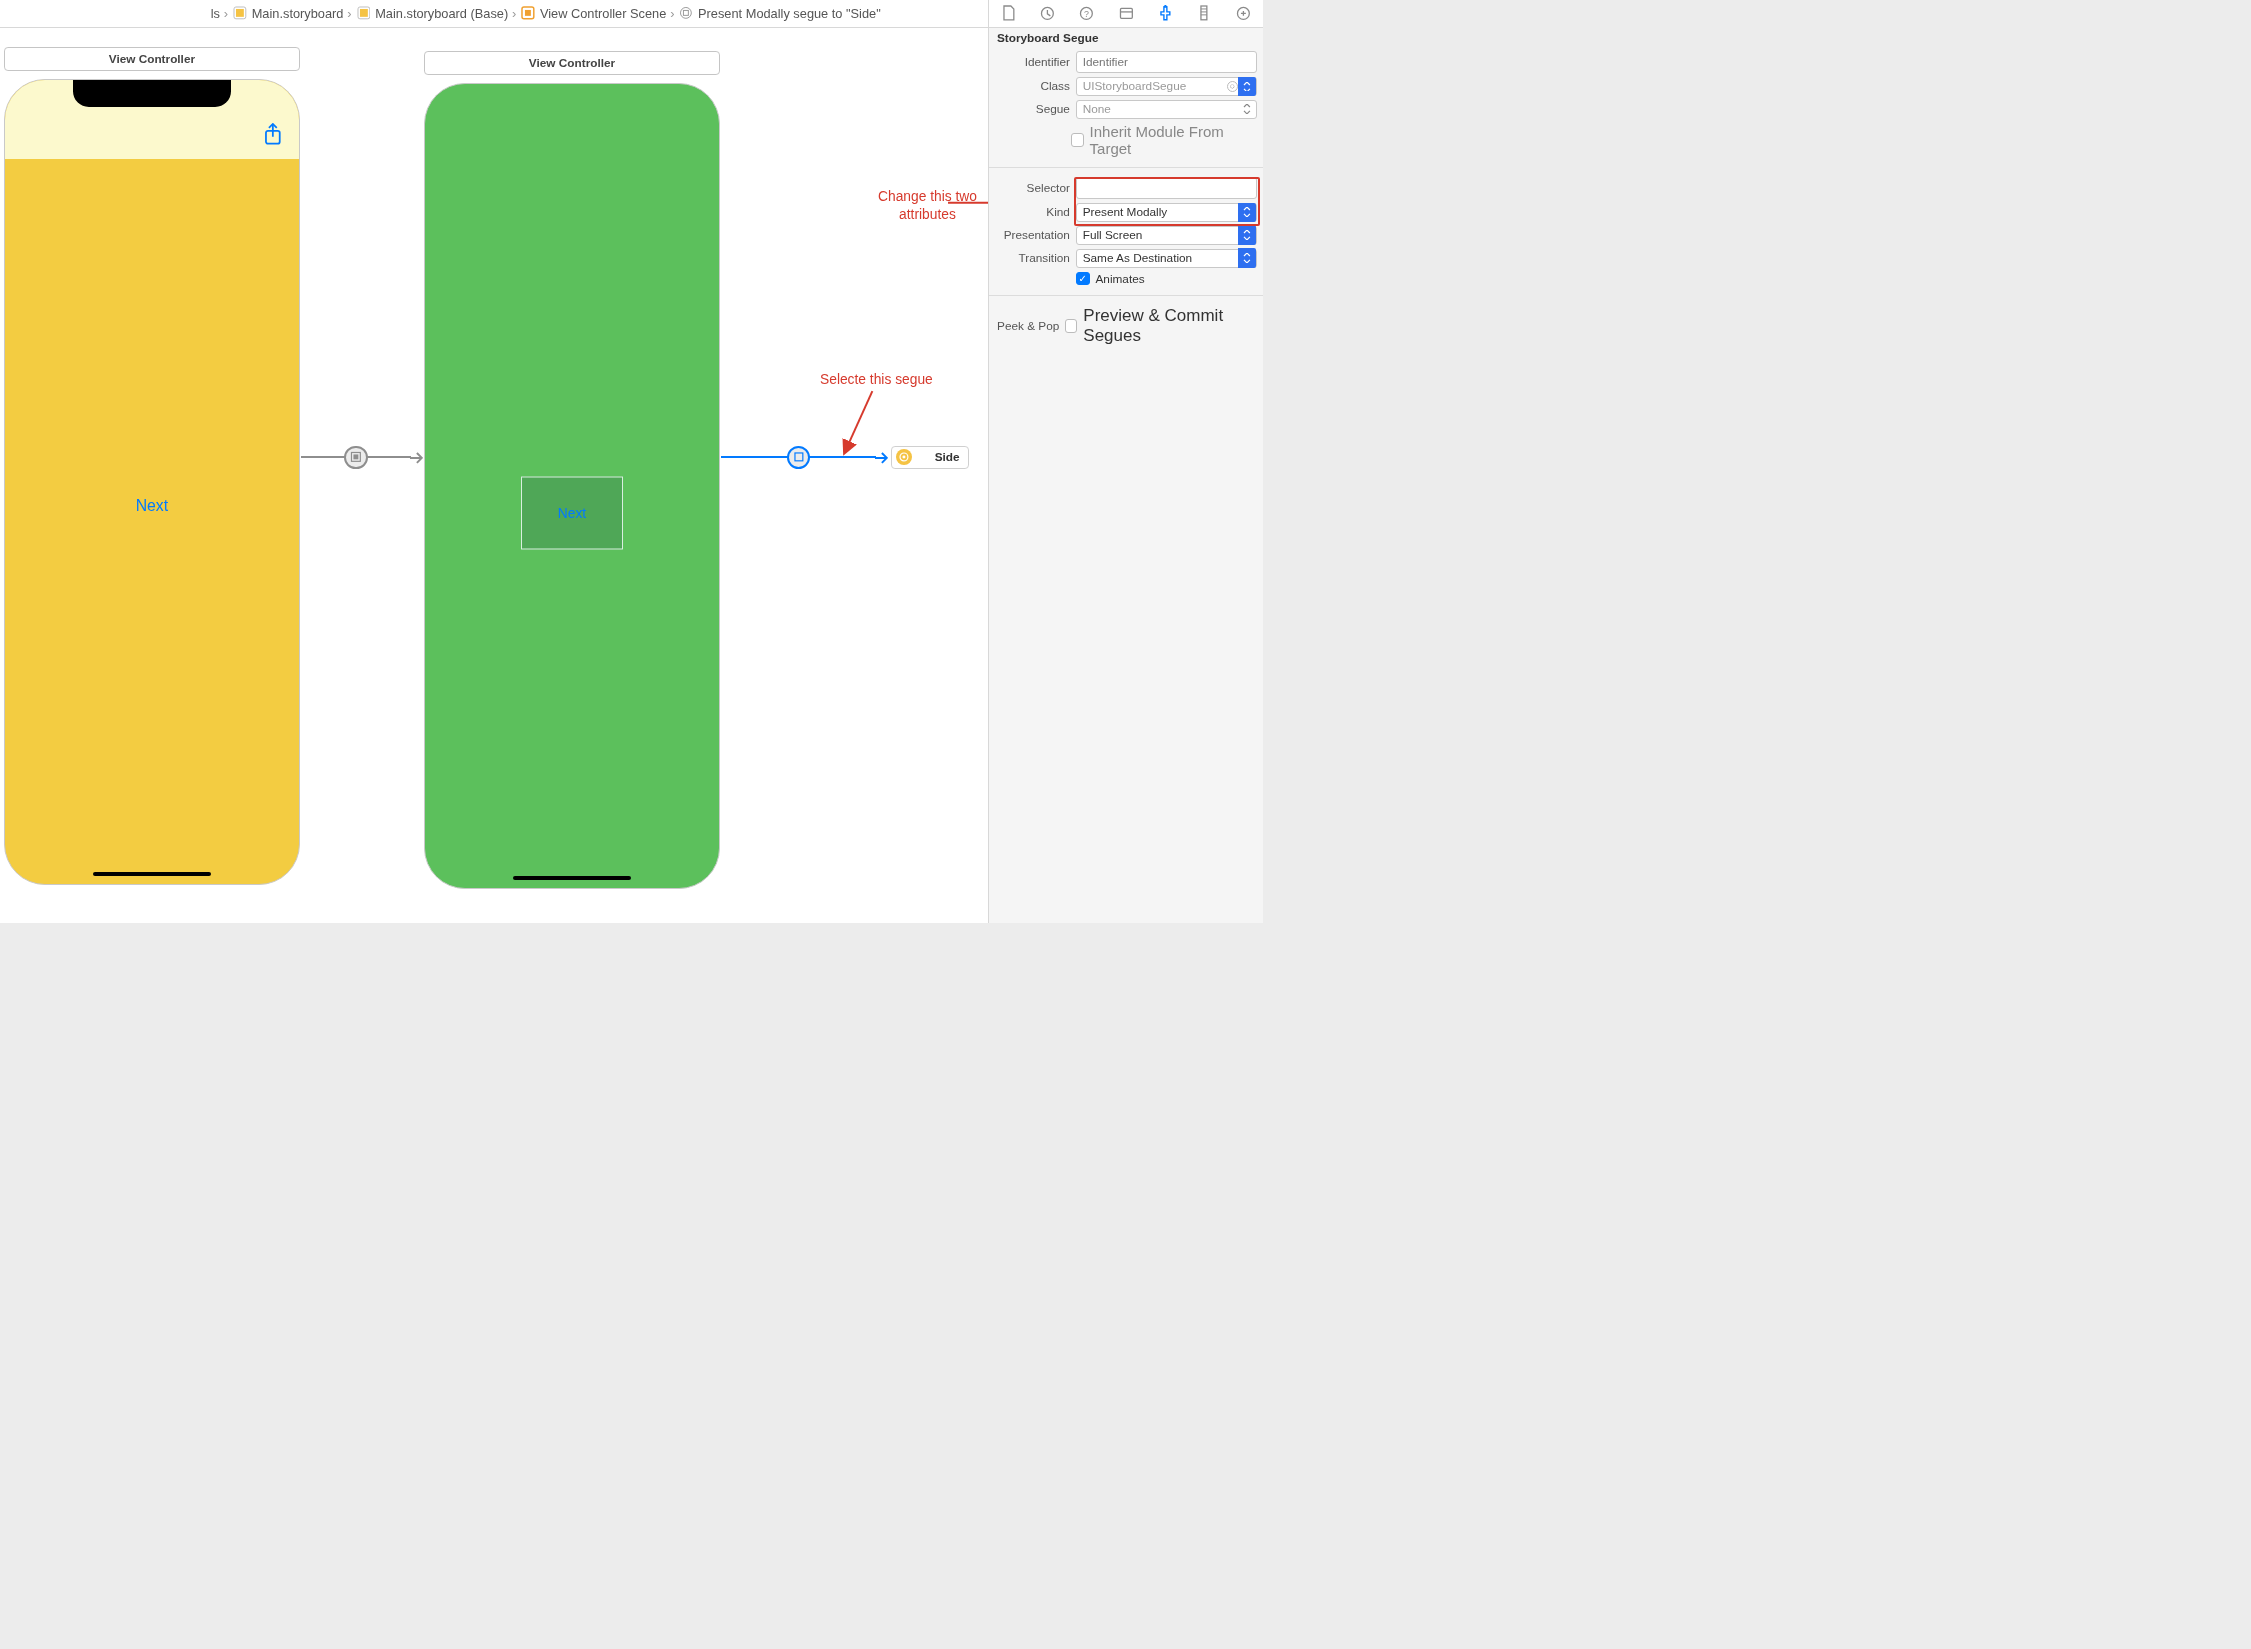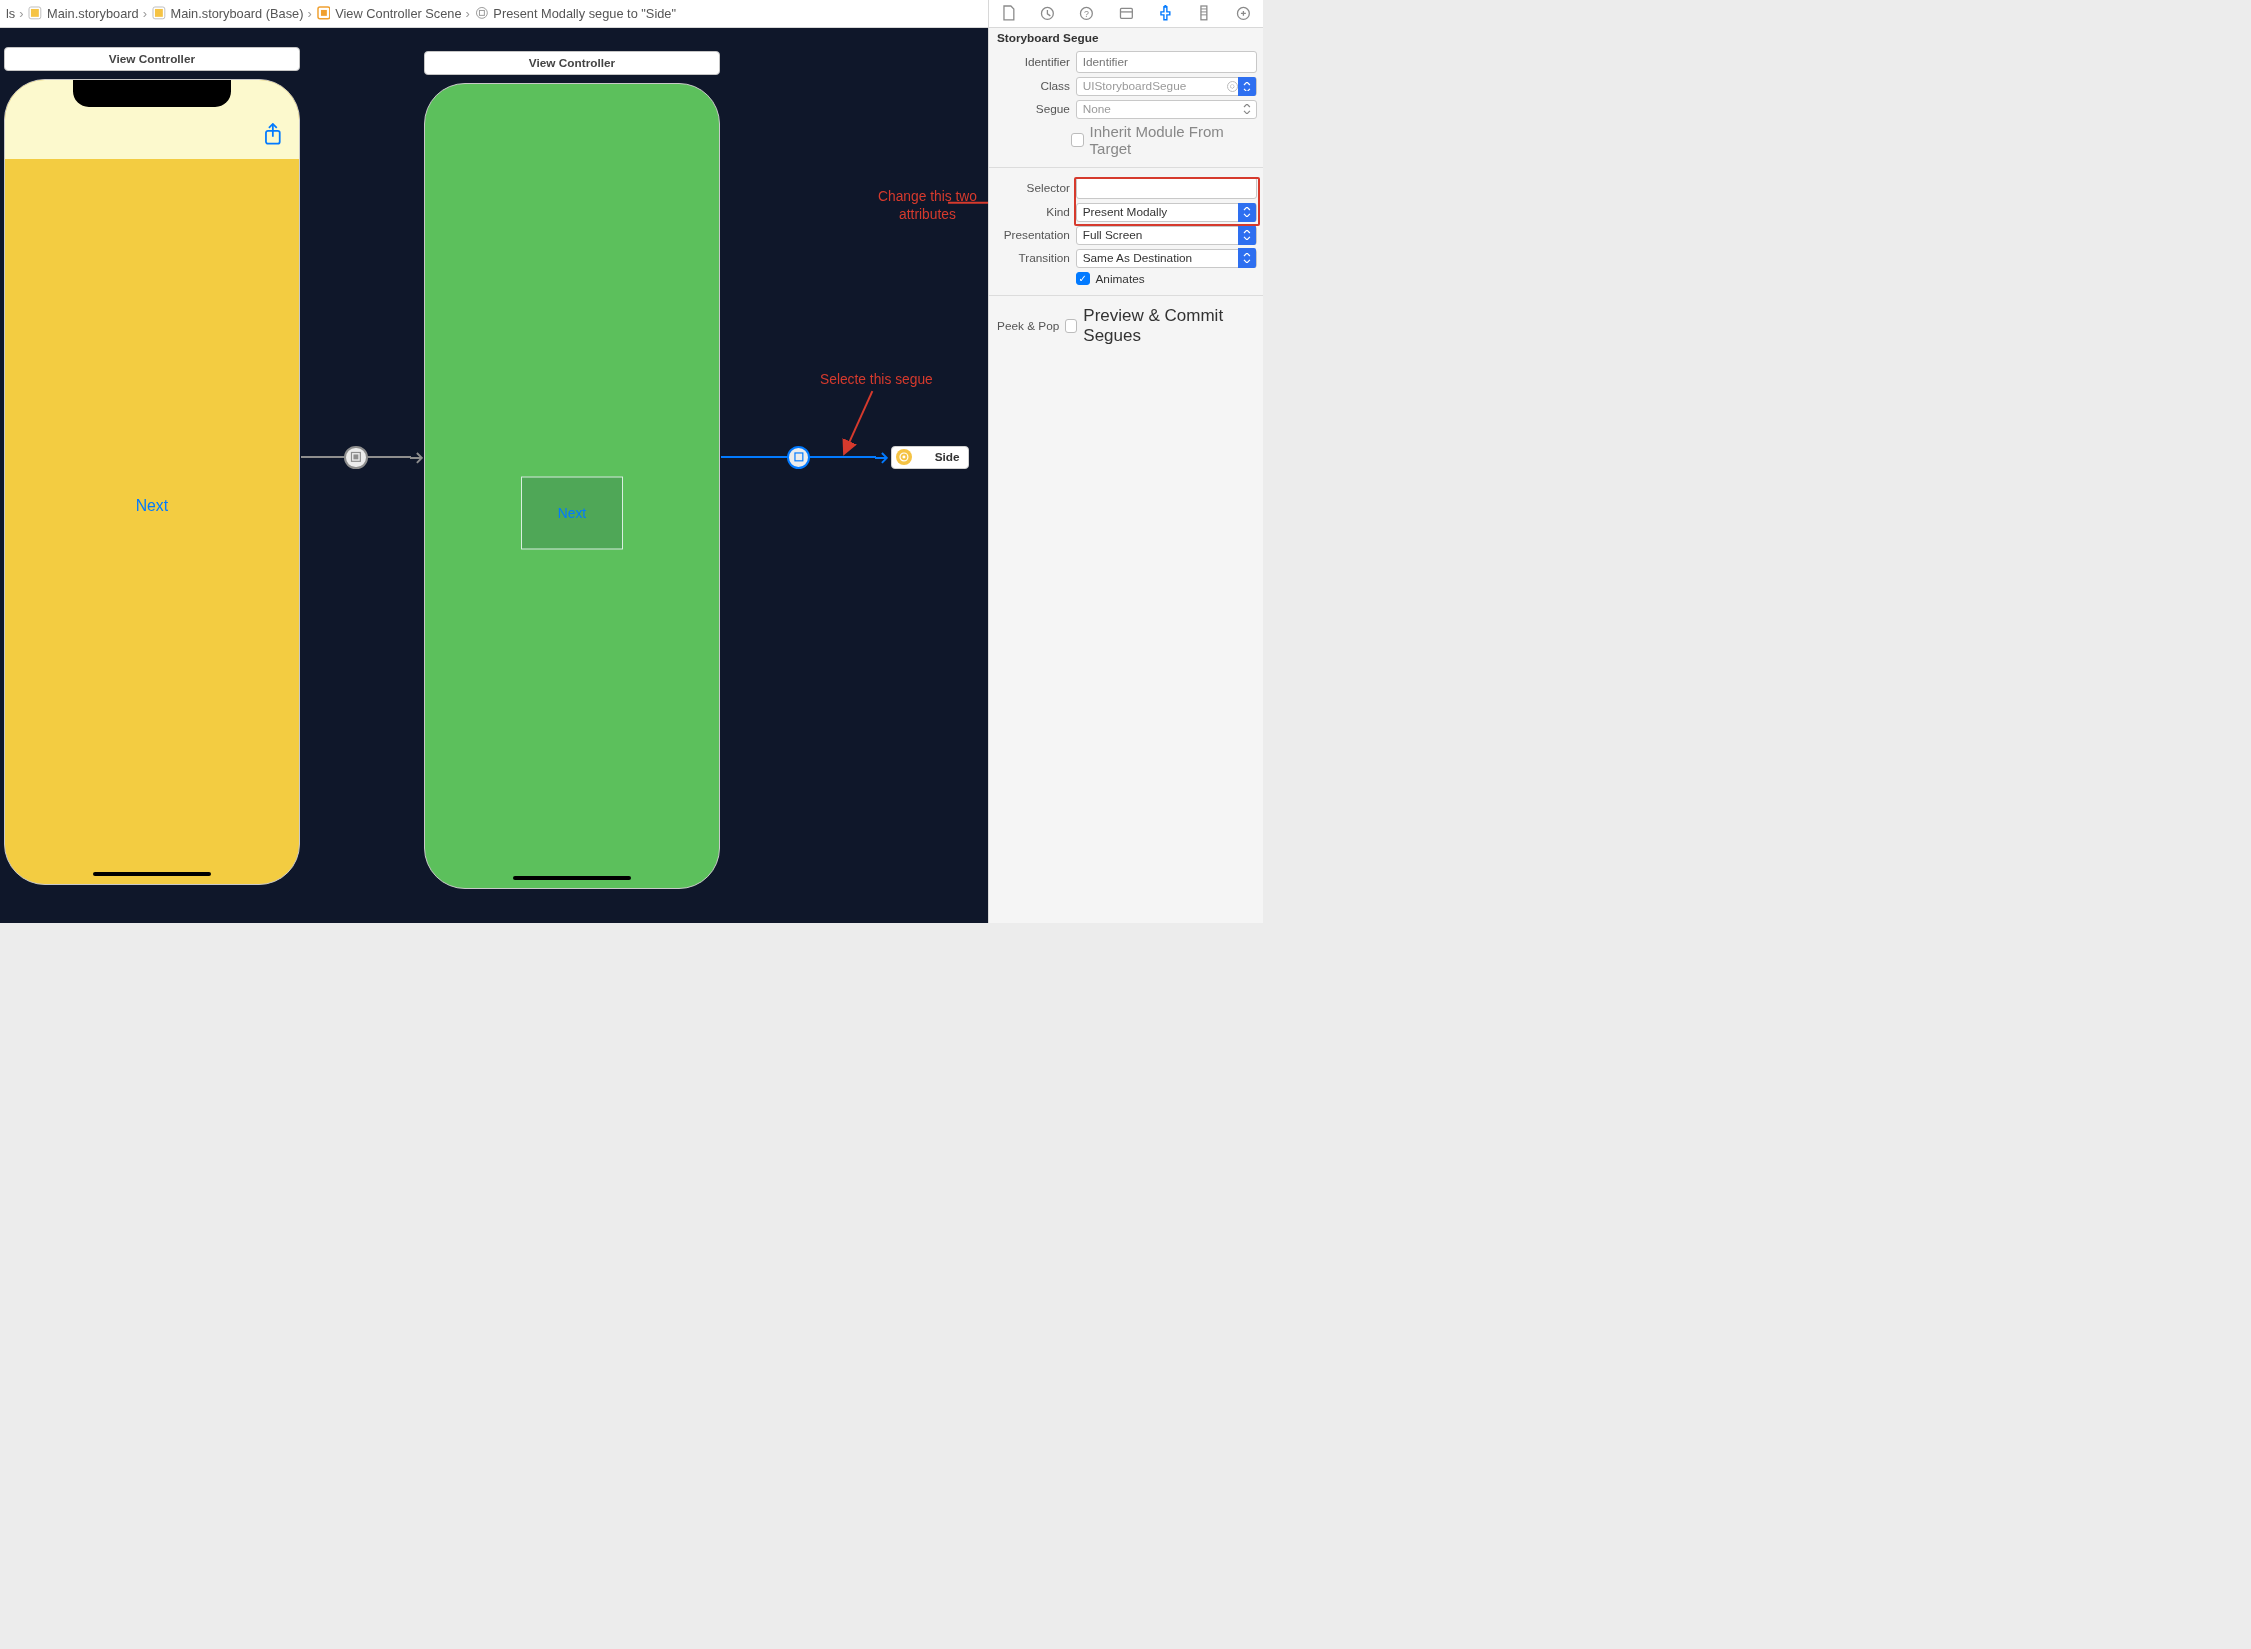--- a/index.html
+++ b/index.html
@@ -13,32 +13,32 @@
     overflow: hidden;
     position: relative;
   }
 
   
   .topbar {
     position: absolute; top:0; left:0; right:0; height:27.6px;
     background:#fff; border-bottom:1px solid #d8d8d8;
     display:flex; align-items:center;
   }
-  .breadcrumb { display:flex; align-items:center; gap:3.9px; padding:0 6px; flex:1; overflow:hidden;}
+  .breadcrumb { display:flex; align-items:center; gap:3.9px; padding:0 6px; flex:1; overflow:hidden;justify-content:center;}
   .bc-item { display:flex; align-items:center; gap:3.9px; color:#555; white-space:nowrap;}
   .bc-chevron { color:#9a9a9a; }
   .bc-icon { width:15.8px; height:15.8px; display:inline-flex; align-items:center; justify-content:center; }
   .top-controls { display:flex; align-items:center; gap:7.9px; padding:0 7.9px; }
   .tc-icon { width:19.7px; height:19.7px; display:flex; align-items:center; justify-content:center; color:#7a7a7a;}
   .divider-v { width:1px; height:27.6px; background:#d8d8d8; margin:0 2px;}
 
   
   .canvas {
     position:absolute; top:27.6px; left:0; right:275px; bottom:0;
-    background:#0f172a; overflow:hidden;
+    background:#ffffff; overflow:hidden;
   }
   .vc-title {
     position:absolute; width:296px; height:23.6px;
     background:#fff; border:1px solid #c5c5c5; border-radius:3.9px;
     display:flex; align-items:center; justify-content:center;
     font-size:11.8px; font-weight:600; color:#444;
   }
   .vc-title.a { left:3.9px; top:19.7px; }
   .vc-title.b { left:424px; top:23.6px; }
 

